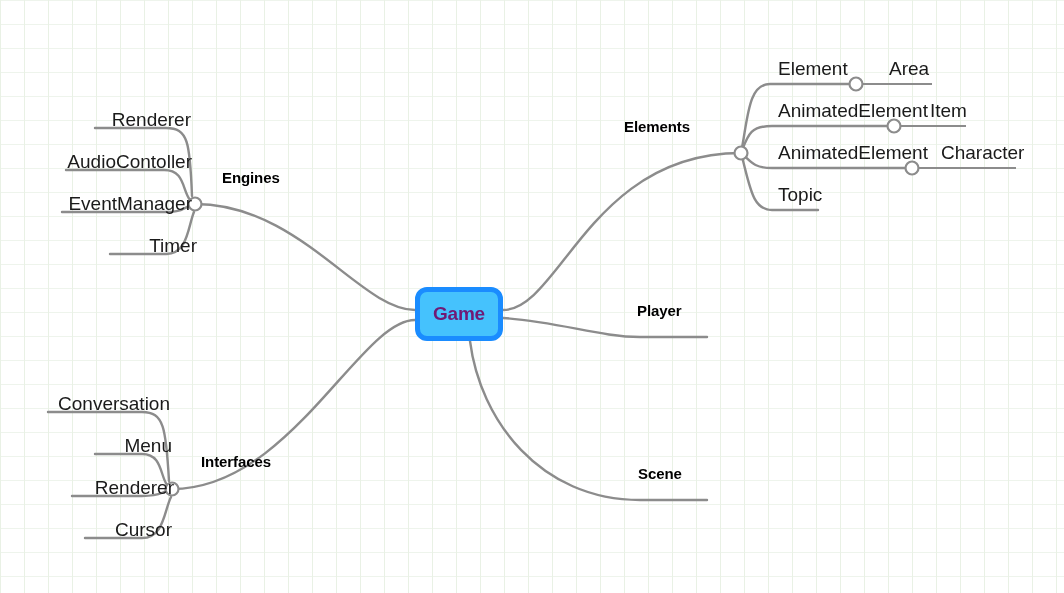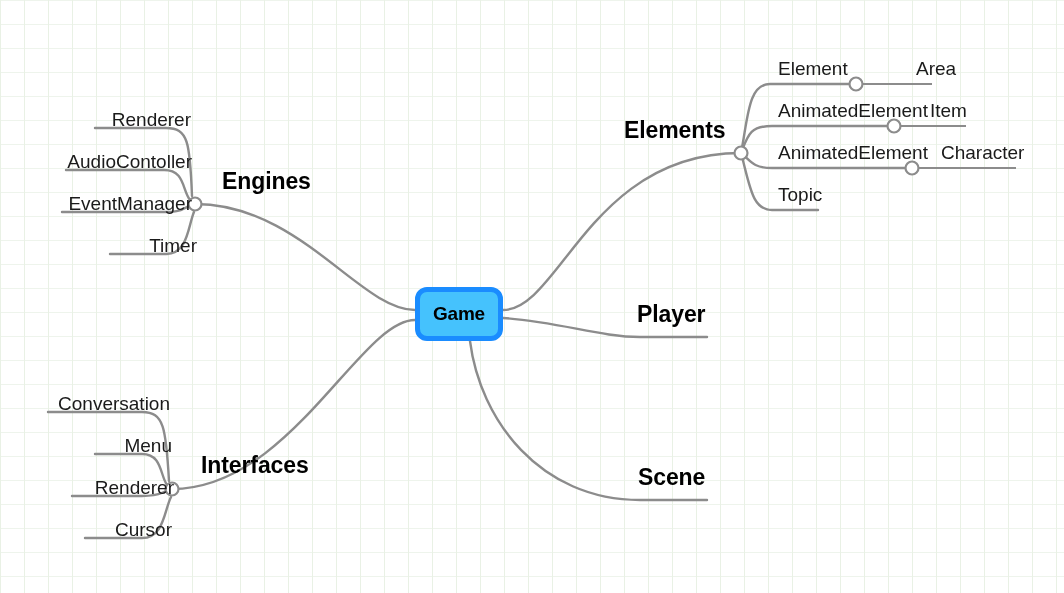--- a/index.html
+++ b/index.html
@@ -44,21 +44,21 @@
     stroke: #8c8c8c;
     stroke-width: 2.2;
   }
   .node-label {
     position: absolute;
     white-space: nowrap;
     color: #000000;
     line-height: 1;
   }
   .label-main {
-    font-size: 23px;
+    font-size: 15px;
     font-weight: bold;
     letter-spacing: -0.1px;
   }
   .label-sub {
     font-size: 19px;
     font-weight: normal;
     color: #1a1a1a;
   }
   .label-right {
     transform: translateX(-100%);
@@ -74,21 +74,21 @@
     border: 5px solid #1a8cff;
     border-radius: 12px;
     background: #45c2fd;
     display: flex;
     align-items: center;
     justify-content: center;
   }
   #root-node span {
     font-size: 19px;
     font-weight: bold;
-    color: #000000;
+    color: #701a75;
     letter-spacing: -0.2px;
   }
 </style>
 </head>
 <body>
 
 <div id="canvas">
 
   <svg id="map-svg" viewBox="0 0 1064 593">
 
@@ -151,17 +151,17 @@
   <div class="node-label label-sub label-right" style="left:136px; top:394px;">Conversation</div>
   <div class="node-label label-sub label-right" style="left:138px; top:436px;">Menu</div>
   <div class="node-label label-sub label-right" style="left:140px; top:478px;">Renderer</div>
   <div class="node-label label-sub label-right" style="left:138px; top:520px;">Cursor</div>
 
   <div class="node-label label-sub" style="left:778px; top:59px;">Element</div>
   <div class="node-label label-sub" style="left:778px; top:101px;">AnimatedElement</div>
   <div class="node-label label-sub" style="left:778px; top:143px;">AnimatedElement</div>
   <div class="node-label label-sub" style="left:778px; top:185px;">Topic</div>
 
-  <div class="node-label label-sub" style="left:916px; top:59px;">Area</div>
+  <div class="node-label label-sub" style="left:889px; top:59px;">Area</div>
   <div class="node-label label-sub" style="left:930px; top:101px;">Item</div>
   <div class="node-label label-sub" style="left:941px; top:143px;">Character</div>
 
 </div>
 
 </body></html>

